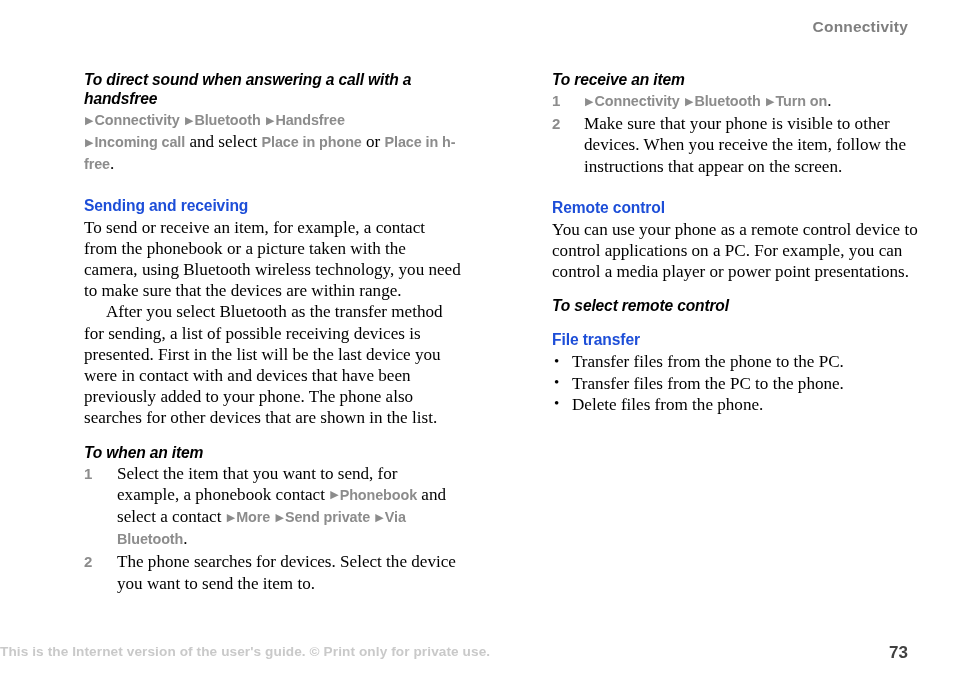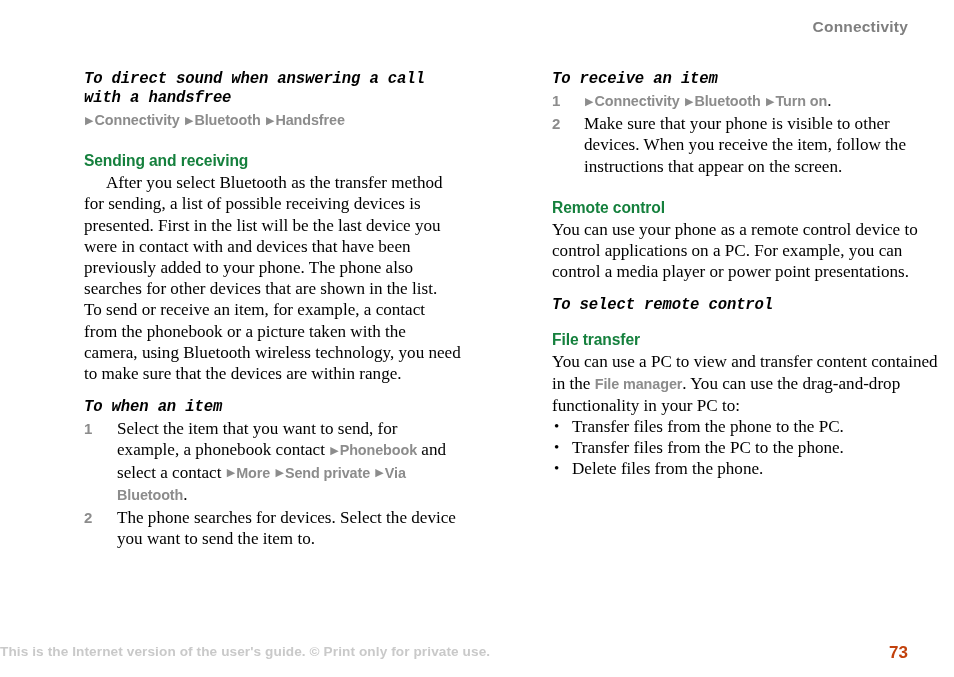--- a/index.html
+++ b/index.html
@@ -37,35 +37,35 @@
   
   .col {
     position: absolute;
     top: 70px;
   }
   .col-left  { left: 84px;  width: 378px; }
   .col-right { left: 514px; width: 388px; margin-left: 38px; }
 
   
   h2.task-heading {
-    font-family: Liberation Mono, monospace;
+    font-family: Liberation Sans, sans-serif;
     font-style: italic;
     font-weight: bold;
     font-size: 15.6px;
     line-height: 19px;
     color: #000;
     margin: 0 0 1px 0;
     letter-spacing: -0.15px;
   }
   h2.section-heading {
     font-family: "Liberation Sans", sans-serif;
     font-weight: bold;
     font-size: 15.6px;
     line-height: 20px;
-    color: #15803d;
+    color: #1d4ed8;
     margin: 0 0 1px 0;
     letter-spacing: -0.1px;
   }
 
   
   p.body {
     font-family: "Liberation Serif", serif;
     font-size: 17.1px;
     line-height: 21.2px;
     margin: 0;
@@ -162,49 +162,52 @@
     color: #c9c9c9;
     letter-spacing: 0.1px;
   }
   .page-number {
     position: absolute;
     right: 46px;
     bottom: 14px;
     font-family: "Liberation Sans", sans-serif;
     font-weight: bold;
     font-size: 17px;
-    color: #c2410c;
+    color: #404040;
   }
 </style>
 </head>
 <body>
 
 <div class="page">
 
   <div class="running-header">Connectivity</div>
 
   <div class="col col-left">
 
     <div class="blk">
       <h2 class="task-heading">To direct sound when answering a call with a handsfree</h2>
 
       <p class="menu-line">
         <span class="arrow">▶</span><span class="menu">Connectivity</span>
         <span class="arrow">▶</span><span class="menu">Bluetooth</span>
         <span class="arrow">▶</span><span class="menu">Handsfree</span>
       </p>
 
+      <p class="menu-line">
+        <span class="arrow">▶</span><span class="menu">Incoming call</span><span> and select </span><span class="menu">Place in phone</span><span> or </span><span class="menu">Place in h-free</span><span>.</span>
+      </p>
     </div>
 
     <div class="gap-section"></div>
 
     <div class="blk">
       <h2 class="section-heading">Sending and receiving</h2>
+      <p class="body">To send or receive an item, for example, a contact from the phonebook or a picture taken with the camera, using Bluetooth wireless technology, you need to make sure that the devices are within range.</p>
       <p class="body indent-first">After you select Bluetooth as the transfer method for sending, a list of possible receiving devices is presented. First in the list will be the last device you were in contact with and devices that have been previously added to your phone. The phone also searches for other devices that are shown in the list.</p>
-      <p class="body">To send or receive an item, for example, a contact from the phonebook or a picture taken with the camera, using Bluetooth wireless technology, you need to make sure that the devices are within range.</p>
     </div>
 
     <div class="gap-task"></div>
 
     <div class="blk">
       <h2 class="task-heading">To when an item</h2>
       <ol class="steps">
         <li>
           <span class="num">1</span>
           <span>Select the item that you want to send, for example, a phonebook contact </span><span class="arrow">▶</span><span class="menu">Phonebook</span><span> and select a contact </span><span class="arrow">▶</span><span class="menu">More</span> <span class="arrow">▶</span><span class="menu">Send private</span> <span class="arrow">▶</span><span class="menu">Via Bluetooth</span><span>.</span>
@@ -246,21 +249,20 @@
     <div class="gap-task"></div>
 
     <div class="blk">
       <h2 class="task-heading">To select remote control</h2>
     </div>
 
     <div class="gap-task"></div>
 
     <div class="blk">
       <h2 class="section-heading">File transfer</h2>
-      <p class="body"><span>You can use a PC to view and transfer content contained in the </span><span class="menu">File manager</span><span>. You can use the drag-and-drop functionality in your PC to:</span></p>
       <ul class="bullets">
         <li>
           <span class="dot">•</span>
           <span>Transfer files from the phone to the PC.</span>
         </li>
         <li>
           <span class="dot">•</span>
           <span>Transfer files from the PC to the phone.</span>
         </li>
         <li>

